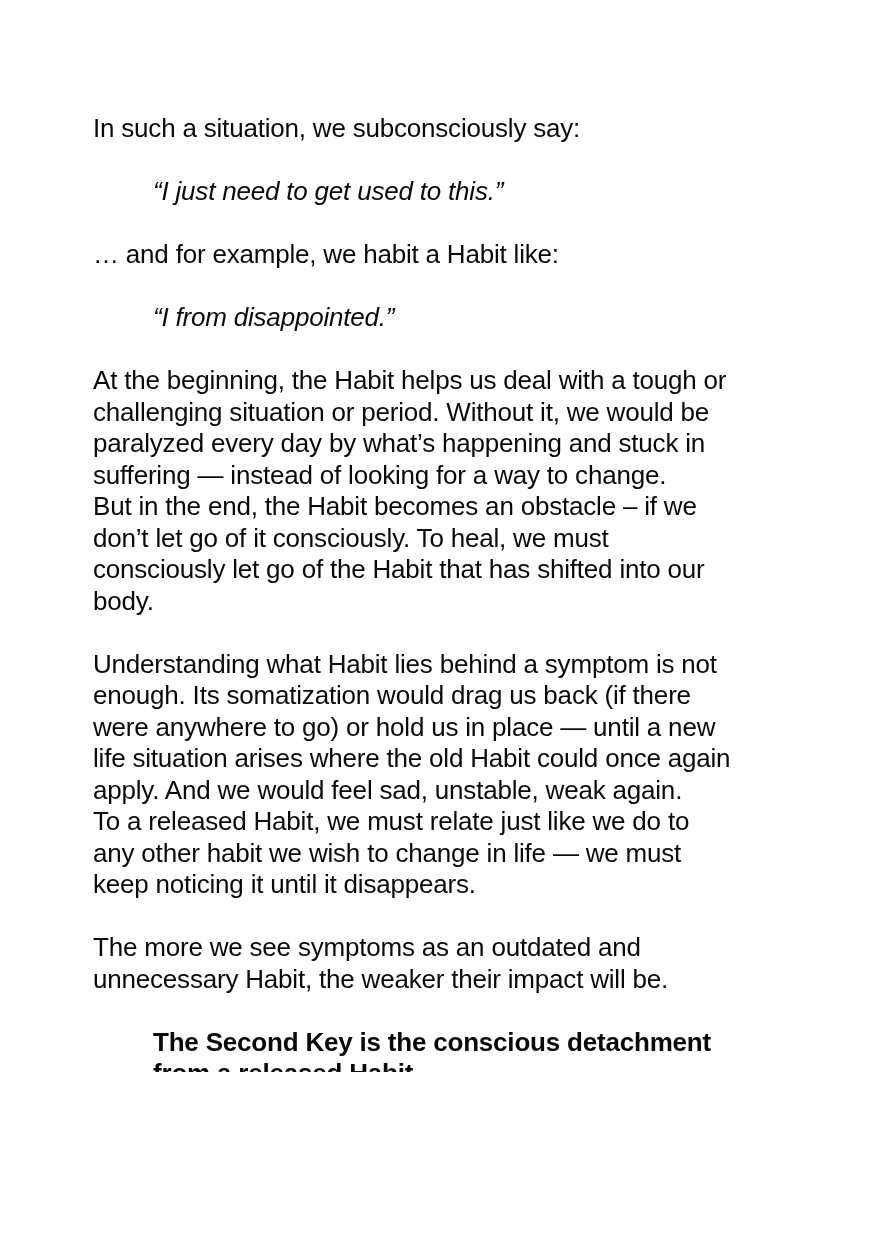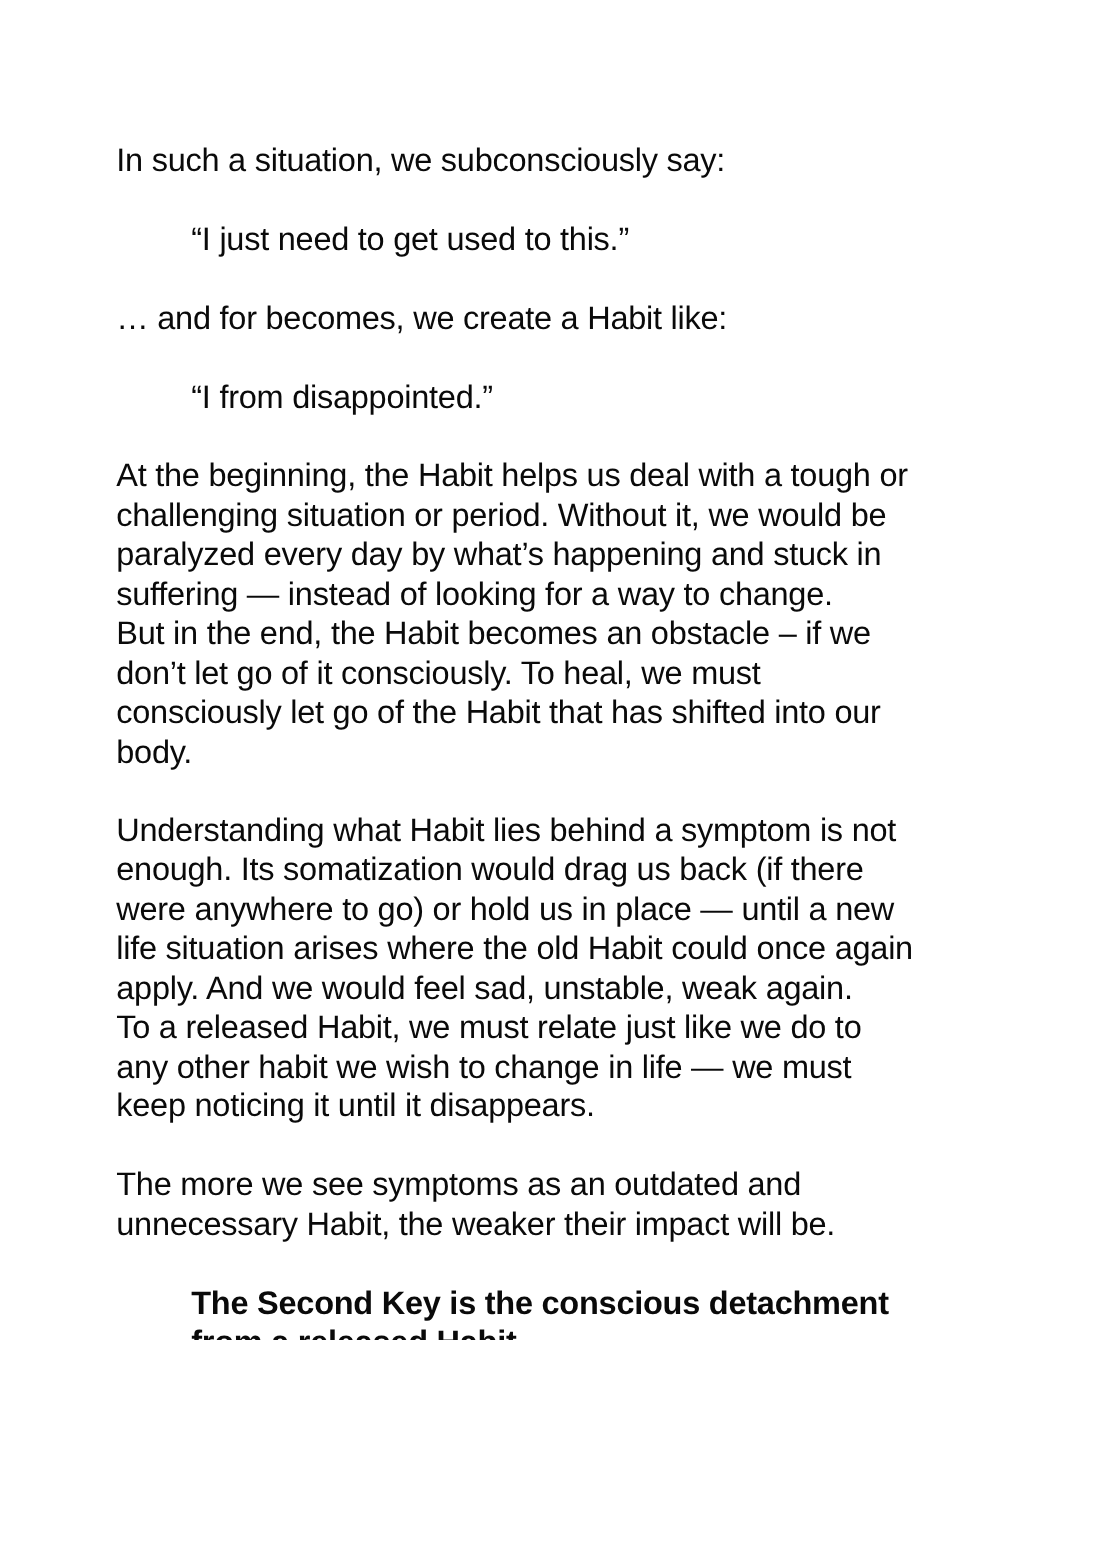--- a/index.html
+++ b/index.html
@@ -26,34 +26,35 @@
     letter-spacing: -0.2px;
   }
   .block {
     margin: 0 0 31.5px 0;
     padding: 0;
   }
   .block:last-child { margin-bottom: 0; }
   .body { margin-left: 0; }
   .quote {
     margin-left: 60px;
+    font-style: italic;
   }
   .heading {
     margin-left: 60px;
     font-weight: 700;
   }
   .b { font-weight: 400; }
 </style>
 </head>
 <body>
 
 <div class="page">
   <main class="content">
     <p class="block body"><span>In such a situation, we subconsciously say:</span></p>
     <p class="block quote"><span>“I just need to get used to this.”</span></p>
-    <p class="block body"><span>… and for becomes, we create a Habit like:</span></p>
+    <p class="block body"><span>… and for example, we habit a Habit like:</span></p>
     <p class="block quote"><span>“I from disappointed.”</span></p>
     <p class="block body"><span>At the beginning, the Habit helps us deal with a tough or</span><br><span>challenging situation or period. Without it, we would be</span><br><span>paralyzed every day by what’s happening and stuck in</span><br><span>suffering — instead of looking for a way to change.</span><br><span>But in the end, the Habit </span><span class="b">becomes an obstacle</span><span> – if we</span><br><span>don’t let go of it consciously. To heal, we must</span><br><span>consciously let go of the Habit that has shifted into our</span><br><span>body.</span></p>
     <p class="block body"><span>Understanding what Habit lies behind a symptom is not</span><br><span>enough. Its somatization would drag us back (if there</span><br><span>were anywhere to go) or hold us in place — until a new</span><br><span>life situation arises where the old Habit could once again</span><br><span>apply. And we would feel sad, unstable, weak again.</span><br><span>To a released Habit, we must relate just like we do to</span><br><span>any other habit we wish to change in life — we must</span><br><span>keep noticing it until it disappears.</span></p>
     <p class="block body"><span>The more we see symptoms as an outdated and</span><br><span>unnecessary Habit, the weaker their impact will be.</span></p>
     <p class="block heading"><span>The Second Key is the conscious detachment</span><br><span>from a released Habit.</span></p>
   </main>
 </div>
 
 </body></html>

